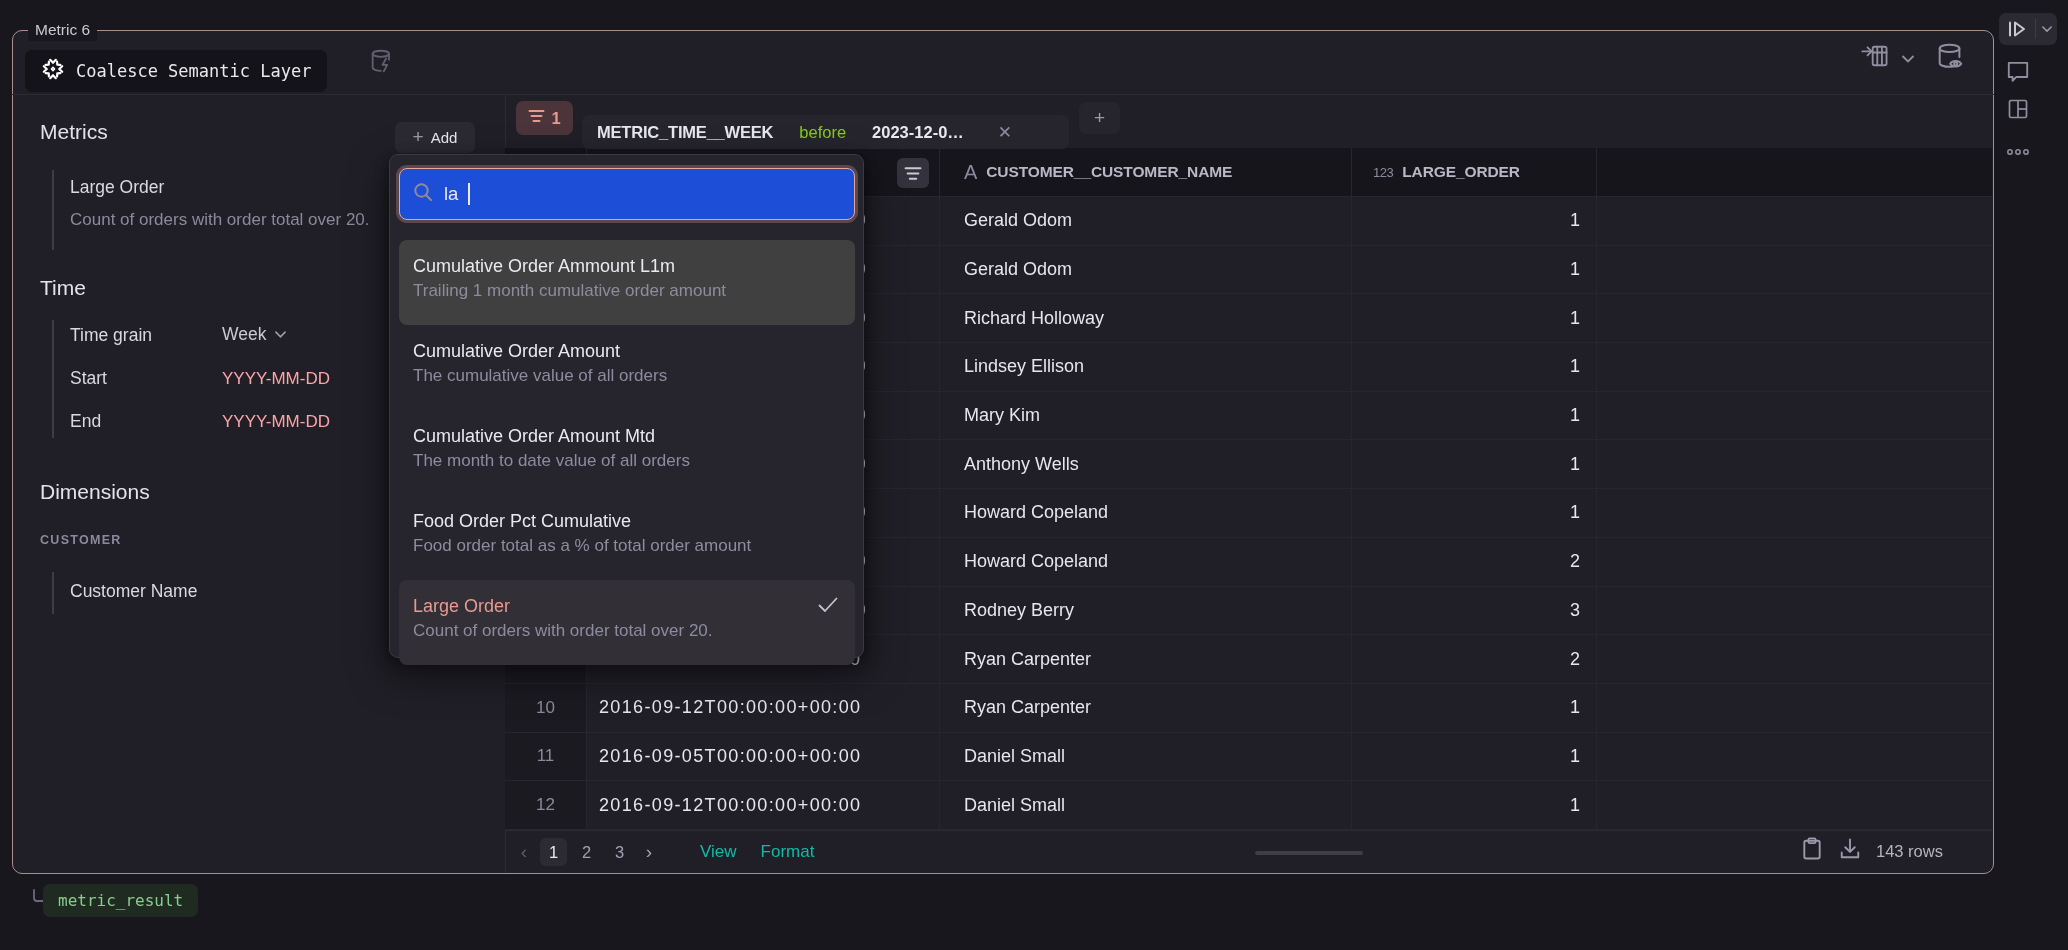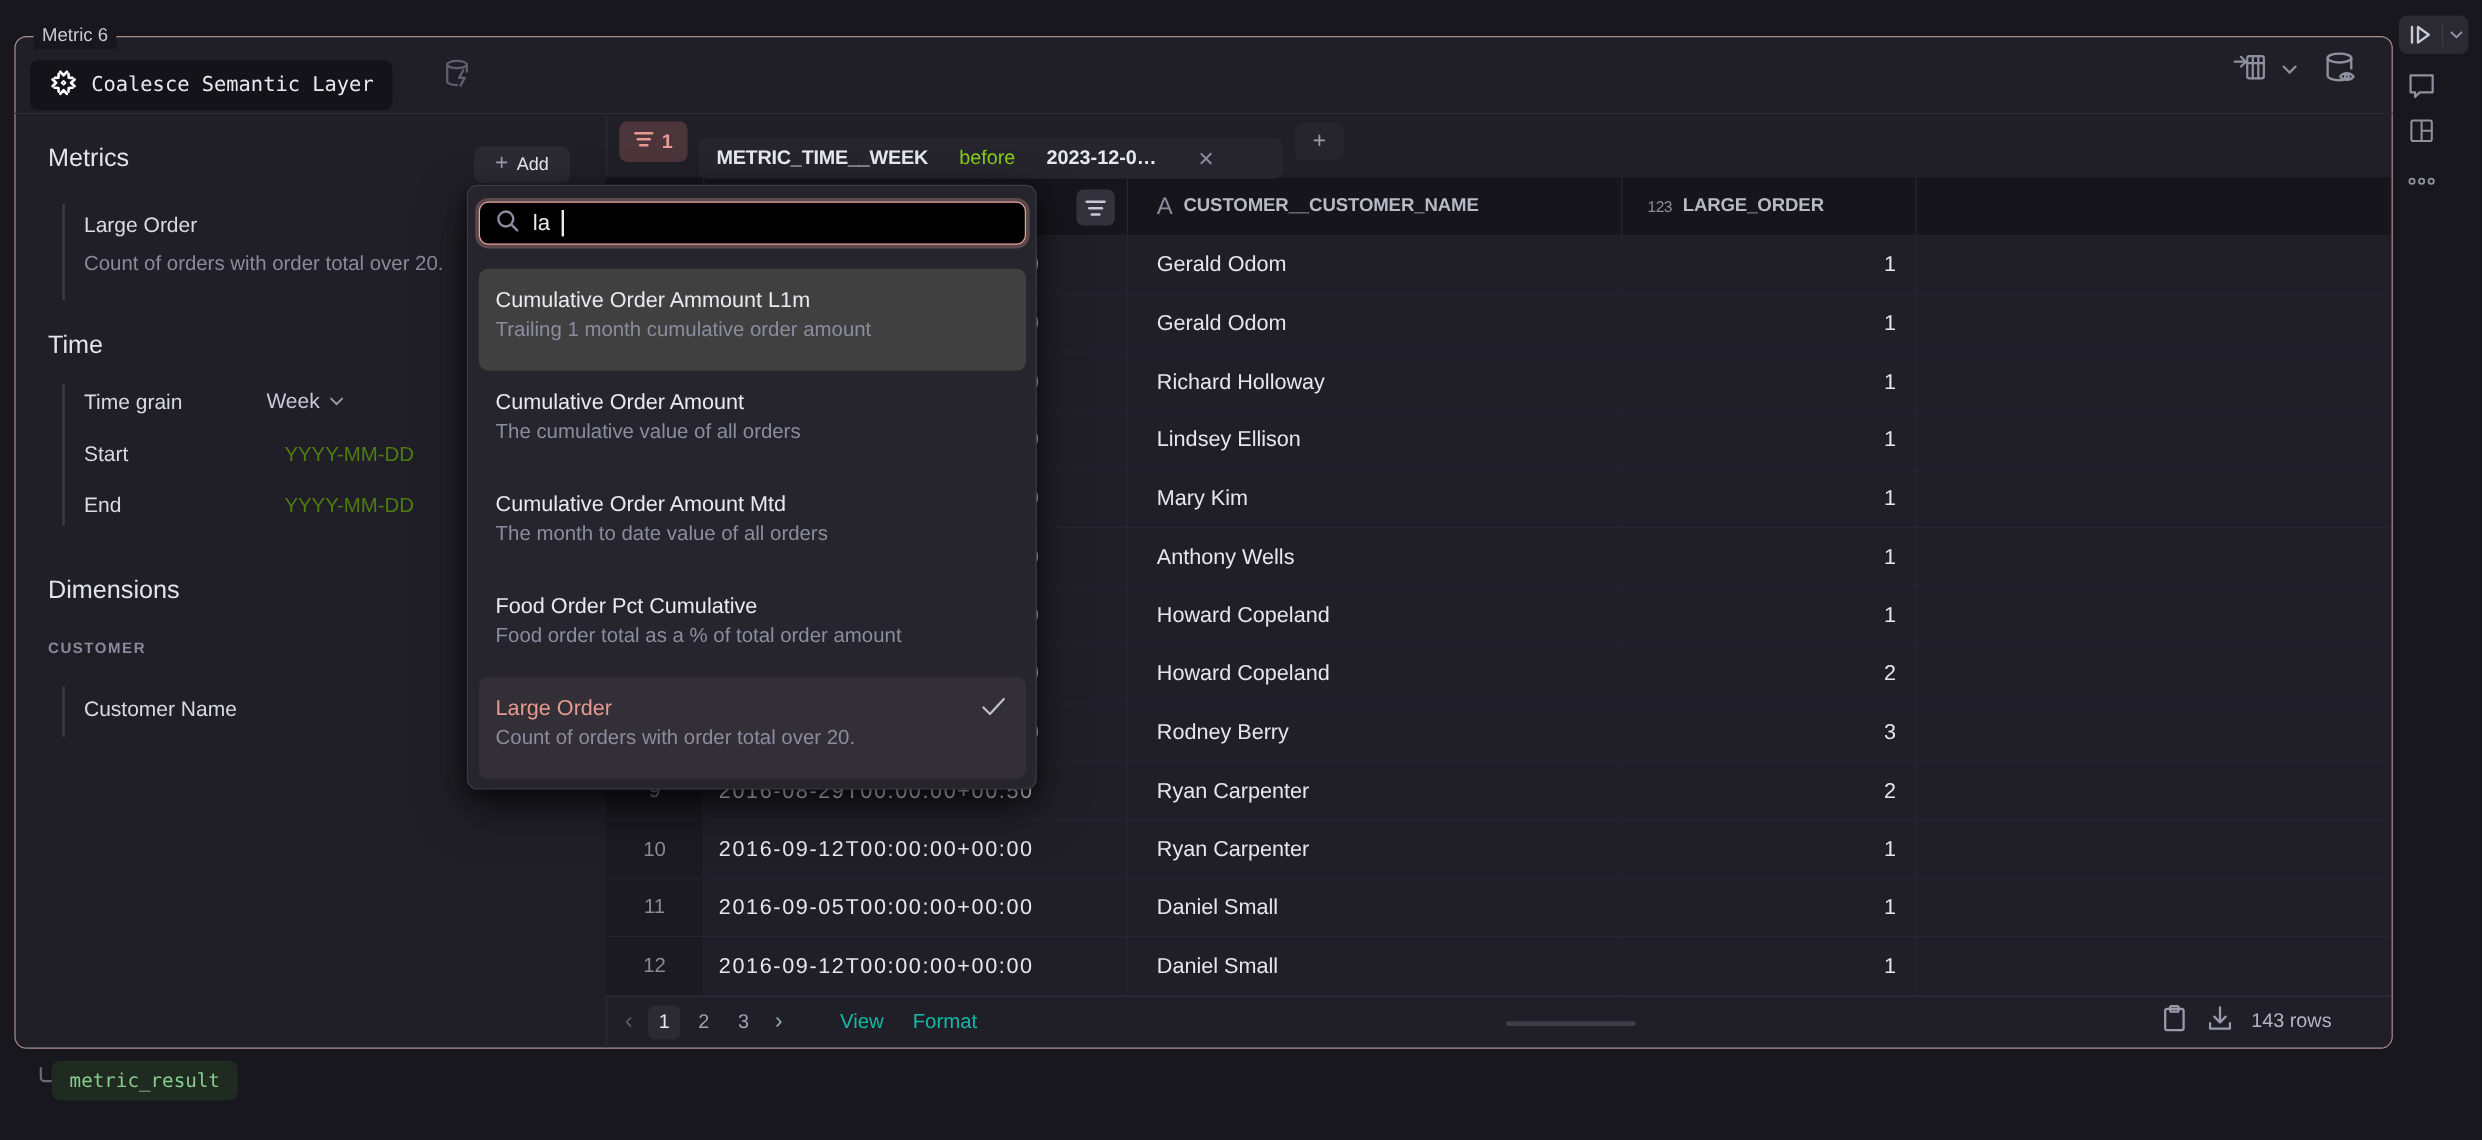--- a/index.html
+++ b/index.html
@@ -20,21 +20,21 @@
   .hdr-icon { color:#8f8fa0; }
   .dim-icon { color:#5f5f70; }
   .hdr-divider { left:12px; top:94px; width:1982px; height:1px; background:#2c2b34; z-index:1;}
   .v-divider { left:505px; top:94px; width:1px; height:779px; background:#2c2b34; z-index:1;}
 
   
   .h-section { color:#e3e3ea; font-size:21px; font-weight:500; }
   .side-label { color:#d9d9e1; font-size:17.5px; }
   .side-muted { color:#8a8a9c; font-size:17px; white-space:nowrap; }
   .side-group { border-left:2px solid #3c3b46; }
-  .placeholder { color:#4d7c0f; font-size:17px;margin-left:15px; }
+  .placeholder { color:#fca5a5; font-size:17px; }
   .caps-label { color:#8a8a9c; font-size:12.5px; font-weight:700; letter-spacing:1.3px; }
   .week-val { color:#c9c9d3; font-size:17.5px; display:flex; align-items:center; gap:7px; }
 
   .add-btn { left:395px; top:122px; width:80px; height:31px; background:#2b2a33; border-radius:7px;
              display:flex; align-items:center; justify-content:center; gap:7px; z-index:2;}
   .add-plus { color:#9a9aab; font-size:19px; font-weight:400; margin-top:-2px;}
   .add-txt { color:#e7e7ee; font-size:15px; font-weight:500; }
 
   
   .f-badge { left:516px; top:101px; width:57px; height:34px; background:#4b343a; border-radius:7px;
@@ -82,21 +82,21 @@
   .pg-link { color:#14b8a6; font-size:17px; margin-left:38px; }
   .scroll-thumb { left:1255px; top:851px; width:108px; height:4px; border-radius:3px; background:#3e3d4c; z-index:2;}
   .rows-count { color:#b4b4c0; font-size:16.5px; }
   .bottom-icons { left:1800px; top:836px; display:flex; align-items:center; gap:14px; z-index:2; color:#9a9aac;}
 
   
   .dropdown { left:389px; top:154px; width:475px; height:504px; background:#26252e;
               border:1px solid #3a3944; border-radius:9px; z-index:20;
               box-shadow:0 16px 38px rgba(0,0,0,.55), 0 4px 14px rgba(0,0,0,.45);
               padding:13px 8px 5px 9px; }
-  .search-box { height:36px; background:#000000; border:1.5px solid #e7a69c; border-radius:8px;
+  .search-box { height:52px; background:#1d4ed8; border:1.5px solid #e7a69c; border-radius:8px;
                 box-shadow:0 0 0 3px rgba(231,166,156,.28);
                 display:flex; align-items:center; padding:0 12px; gap:10px; margin-bottom:20px;}
   .search-txt { color:#e9e9ef; font-size:18.5px; }
   .caret { width:1.5px; height:22px; background:#e9e9ef; }
   .dd-item { border-radius:8px; padding:13px 14px 0 14px; height:85px; position:relative;}
   .dd-item.hover { background:#404040; }
   .dd-item.selected { background:#332f37; }
   .dd-title { color:#e9e9ef; font-size:18px; line-height:26px; }
   .dd-item.selected .dd-title { color:#e79a90; }
   .dd-desc { color:#8c8c9e; font-size:17px; line-height:24px; }

